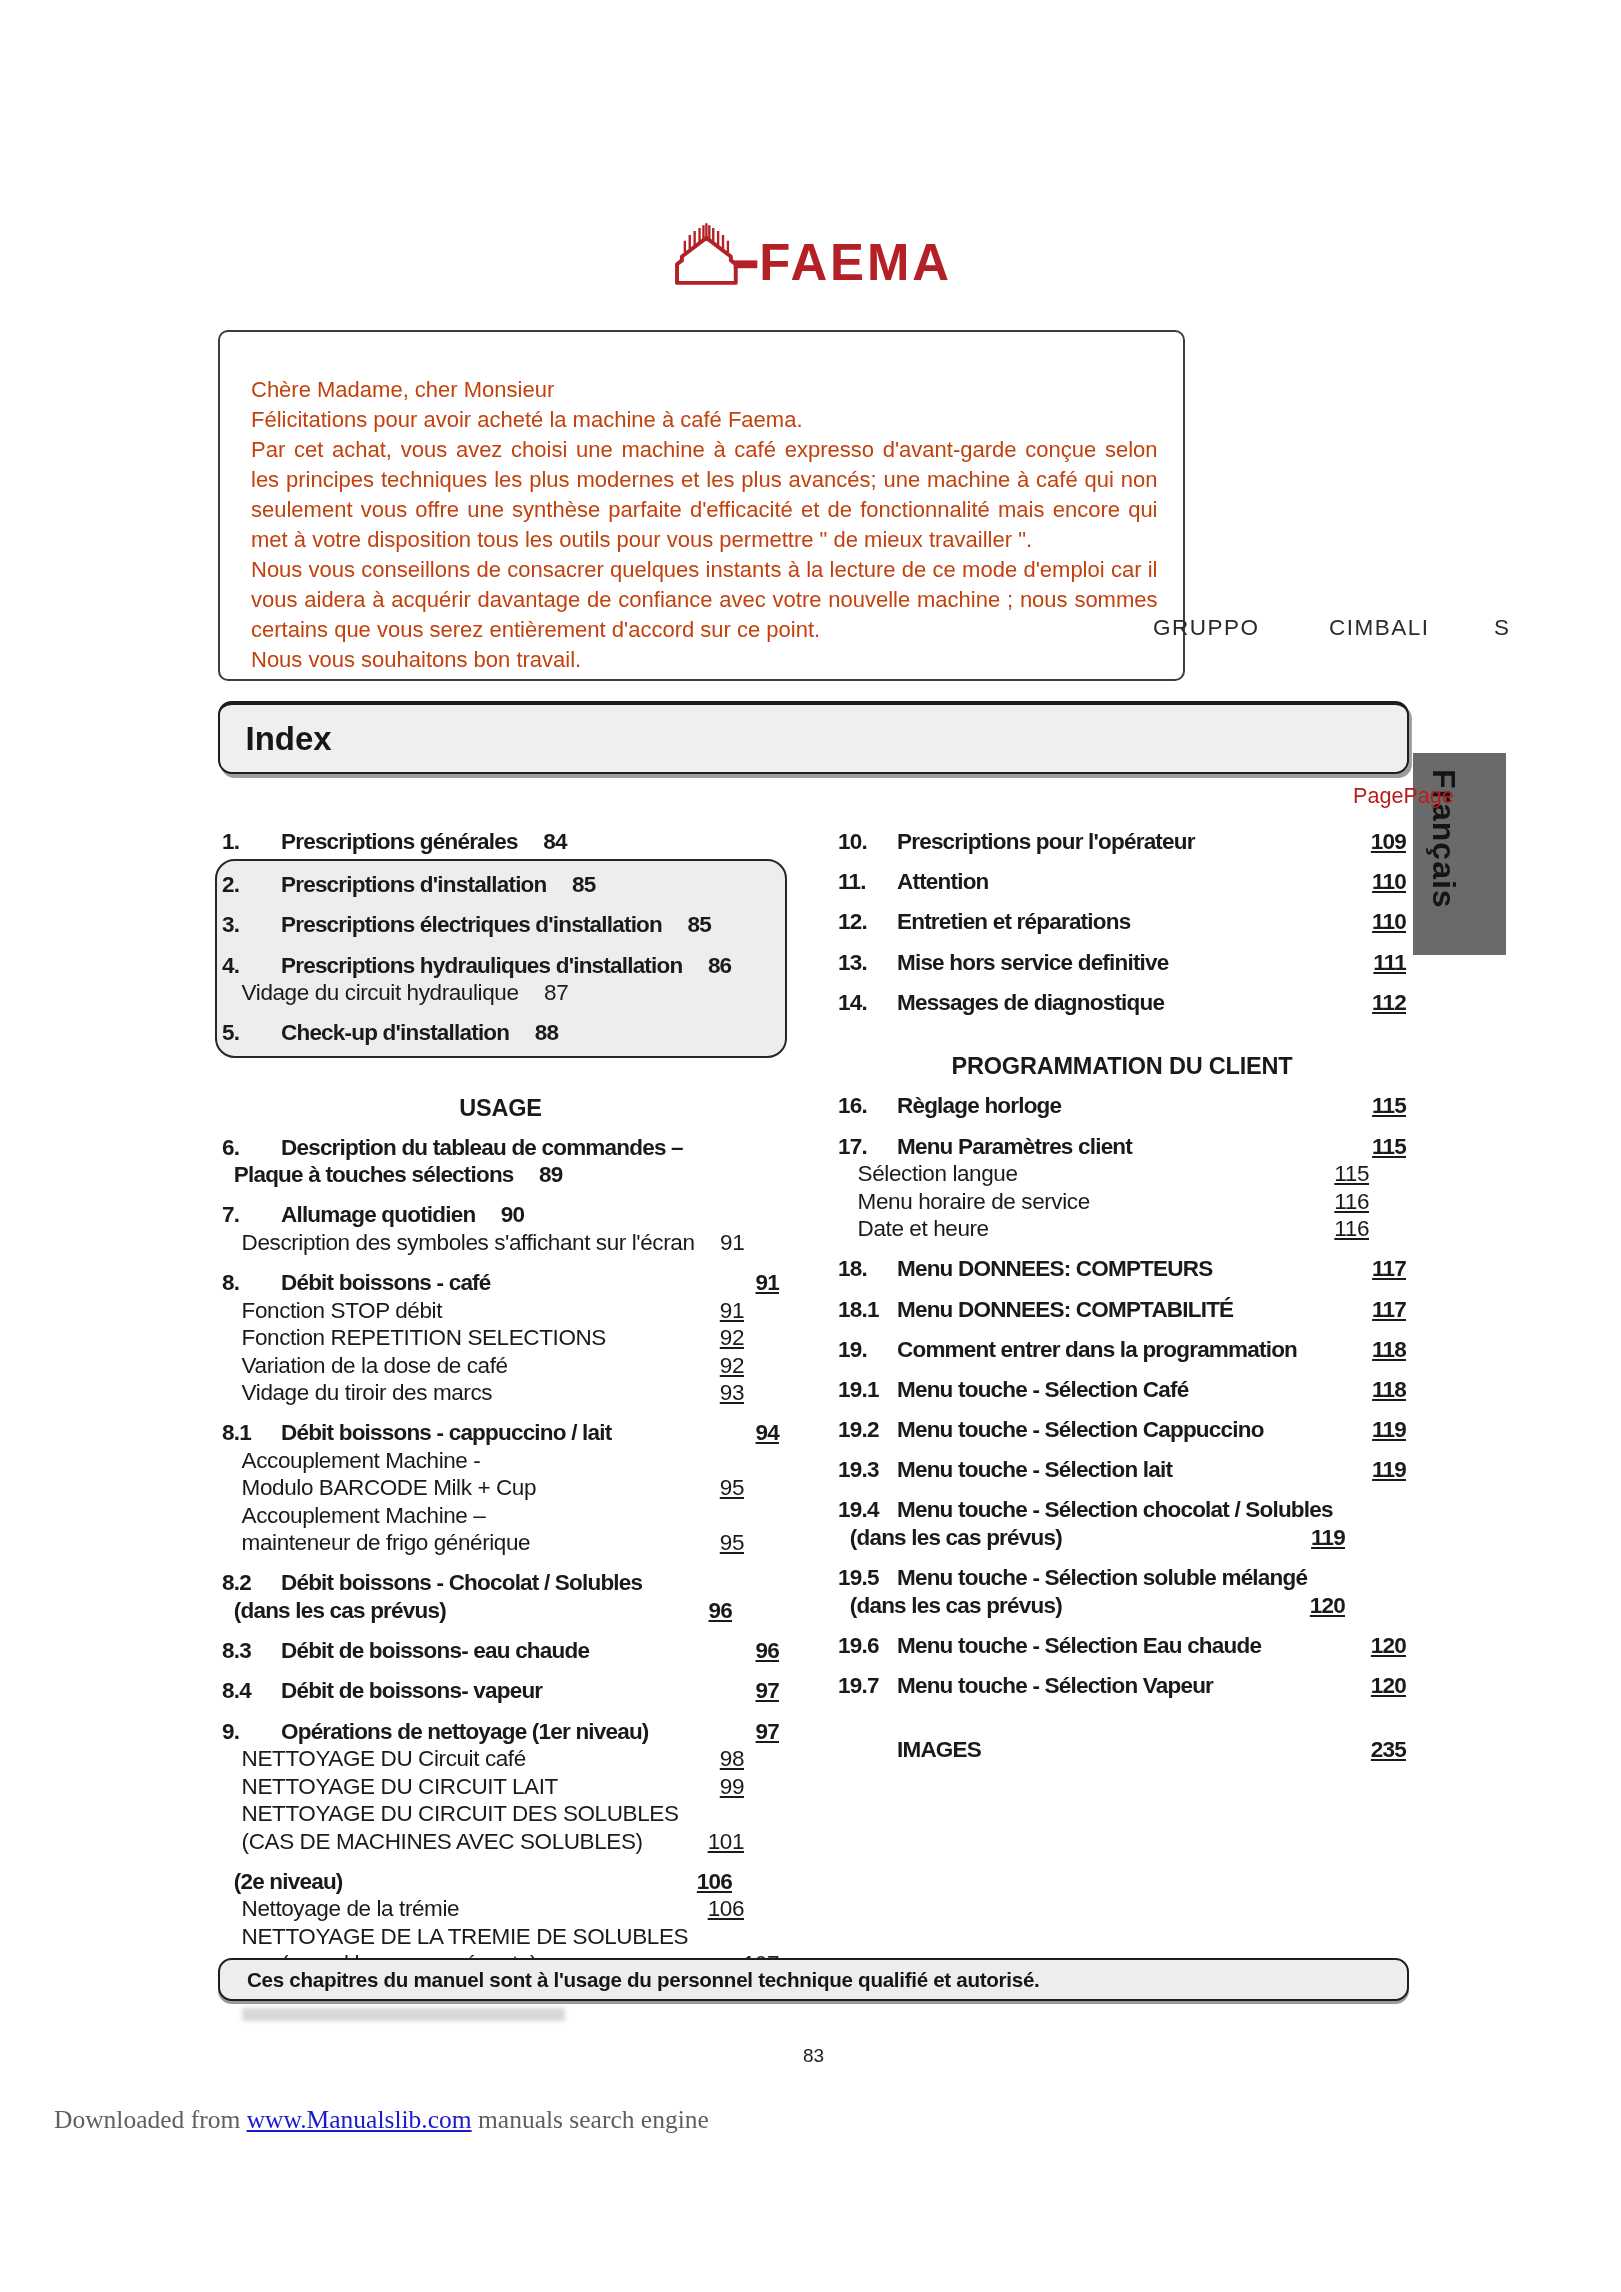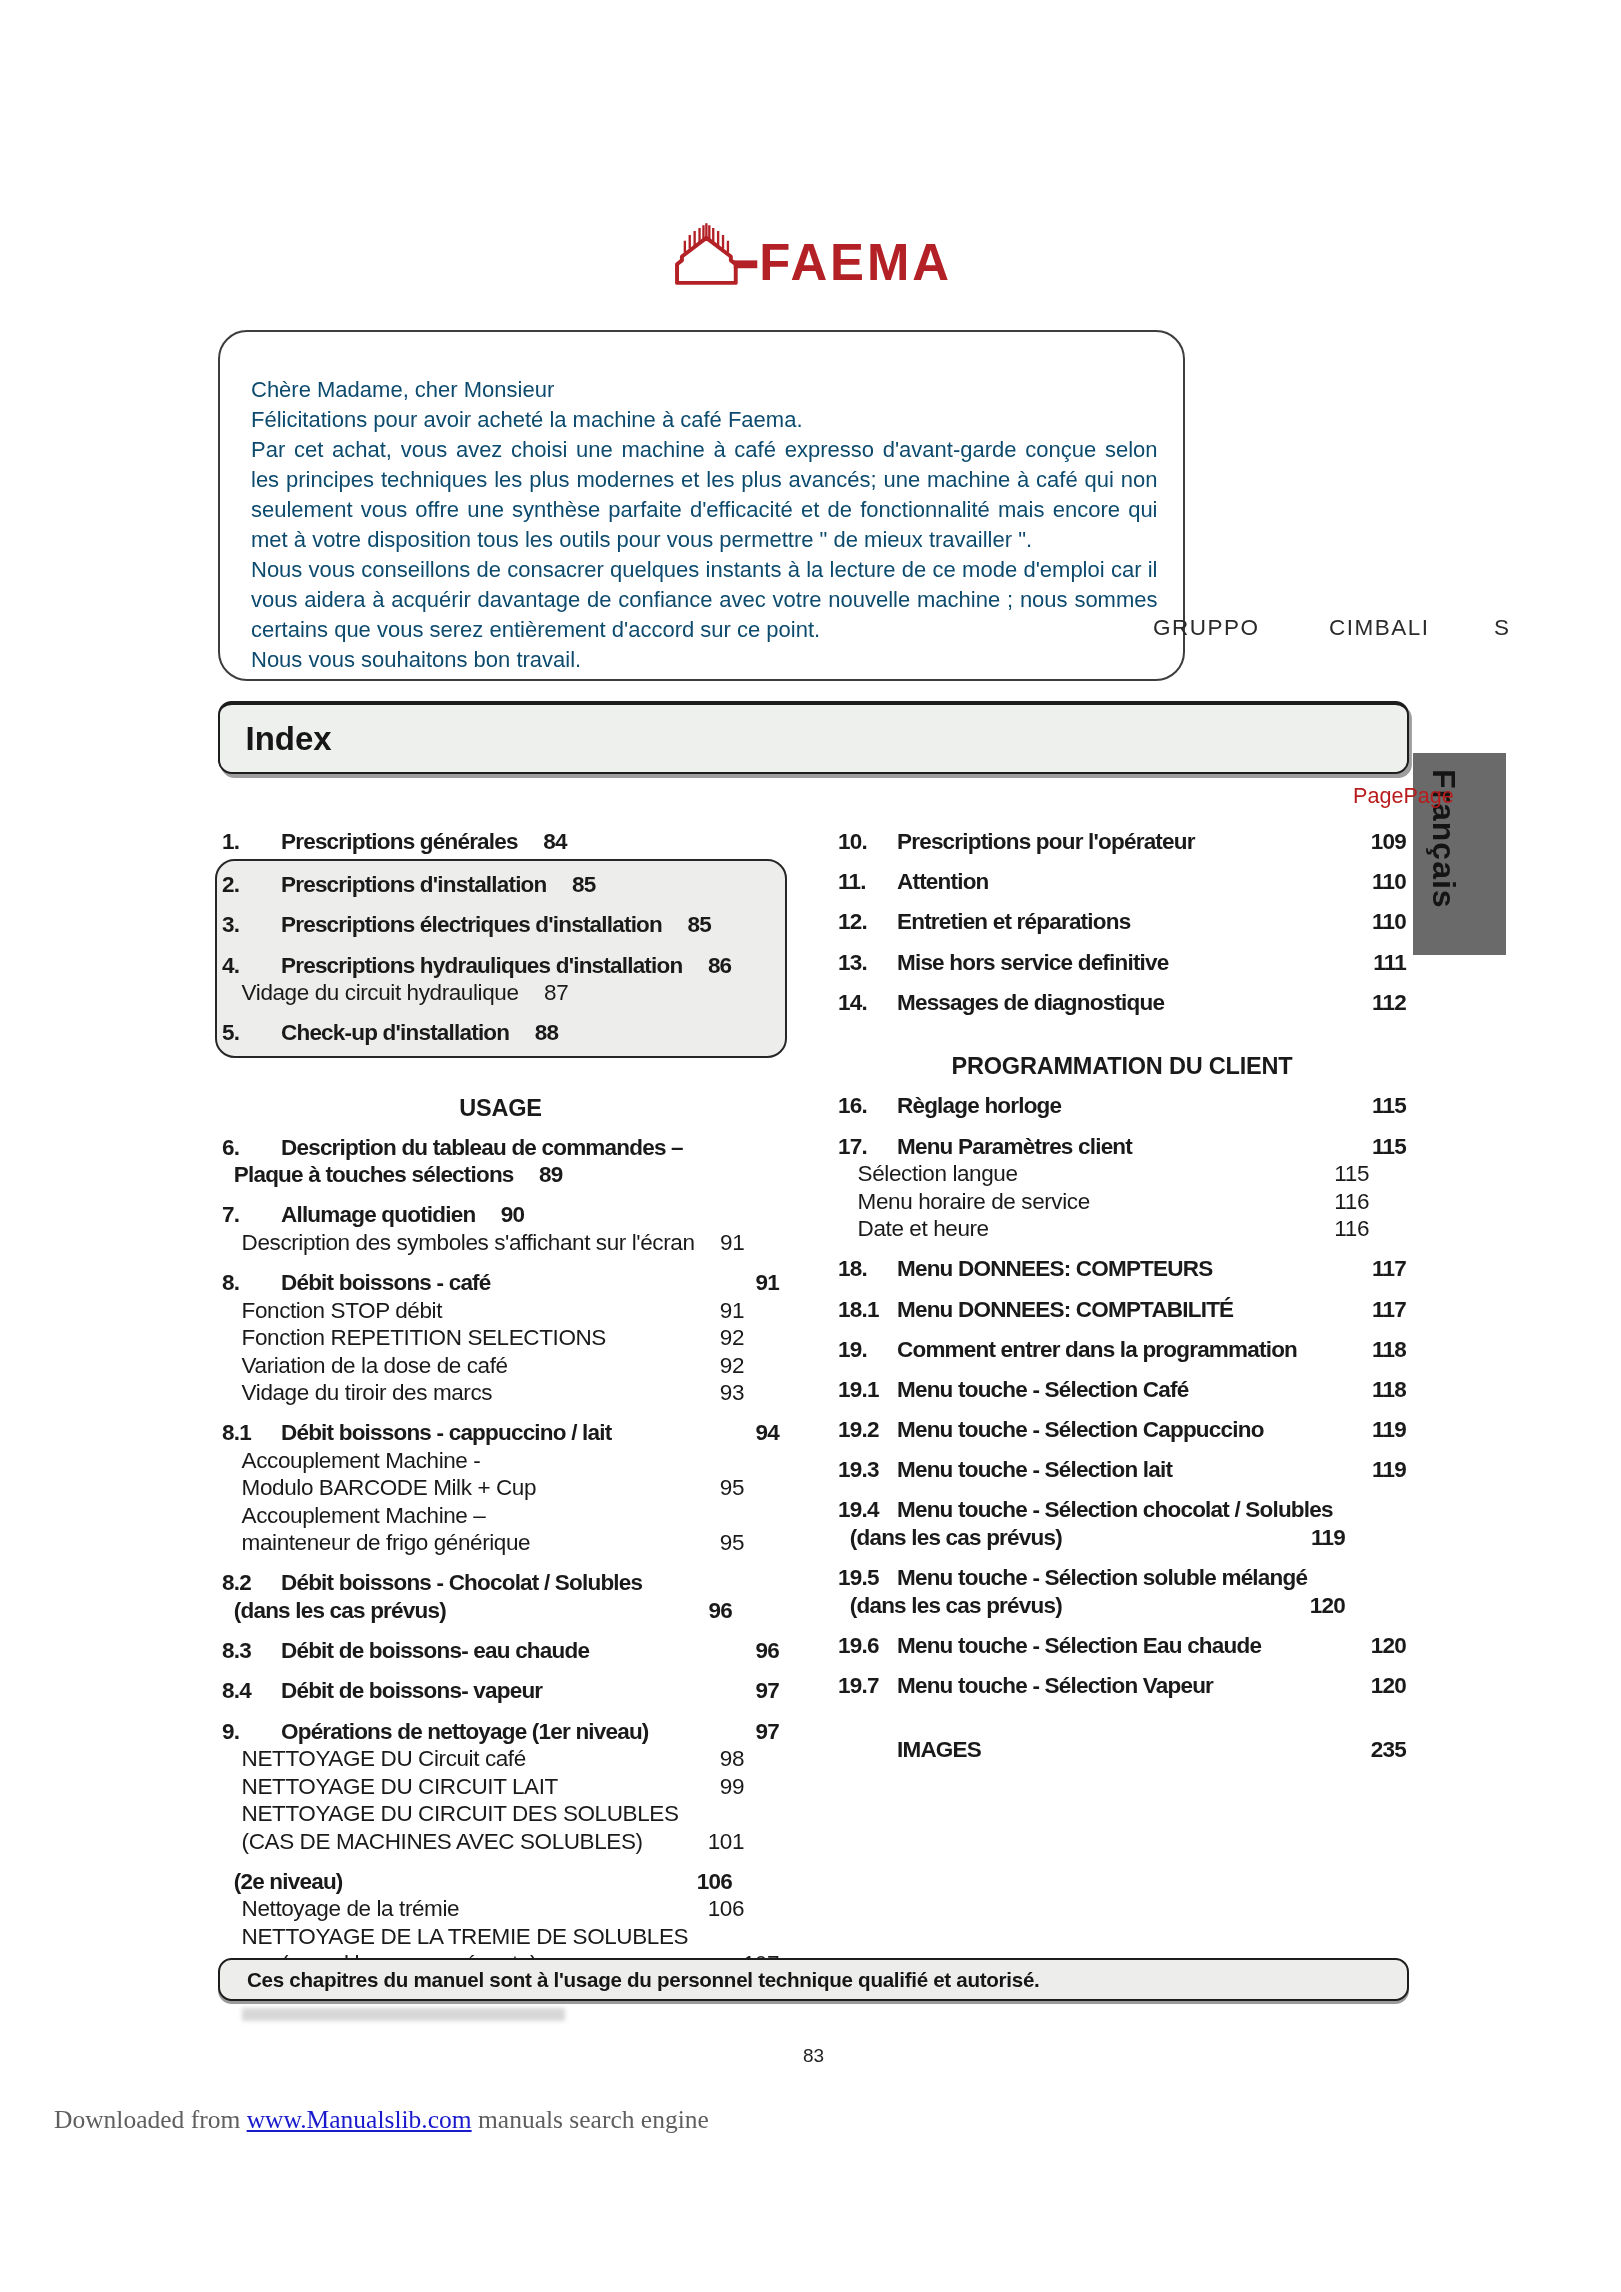--- a/index.html
+++ b/index.html
@@ -4,22 +4,22 @@
 <style>
   html,body{margin:0;padding:0;background:#ffffff;}
   .page{position:relative;width:1621px;height:2293px;background:#ffffff;overflow:hidden;
         font-family:"Liberation Sans",sans-serif;color:#1d1d1d;}
 
   
   .logo{position:absolute;left:632px;top:221px;width:323px;height:69px;}
 
   
   .intro-box{position:absolute;left:218px;top:330px;width:967px;height:351px;box-sizing:border-box;
-             border:2px solid #3d3d3d;border-radius:29px;padding:43px 25.5px 0 31px;
-             font-size:22px;line-height:30px;color:#0c4a6e;}
+             border:2px solid #3d3d3d;border-radius:10px;padding:43px 25.5px 0 31px;
+             font-size:22px;line-height:30px;color:#c2410c;}
   .intro-box p{margin:0;}
   .intro-box p.just{text-align:justify;}
 
   .signature{position:absolute;top:615px;left:0;width:1621px;height:29px;font-size:22.5px;color:#2a2a2a;letter-spacing:1.5px;}
   .signature span{position:absolute;top:0;}
   .sig-left{left:1153px;} .sig-right{left:1329px;} .sig-cut{left:1494px;}
 
   
   .index-box{position:absolute;left:218px;top:701px;width:1191px;height:73px;box-sizing:border-box;
              background:#eef0ee;border:2.9px solid #1d1d1d;border-top-width:4.9px;border-radius:13.7px;
@@ -36,21 +36,21 @@
   
   .tcol{position:absolute;top:828px;}
   .tcol.left{left:222px;width:557px;}
   .tcol.right{left:838px;width:568px;}
 
   .row{display:flex;align-items:baseline;font-size:22.5px;line-height:26.5px;letter-spacing:-0.4px;color:#1a1a1a;white-space:nowrap;}
   .row.bold{font-weight:bold;font-size:22.5px;letter-spacing:-0.8px;}
   .row .num{flex:none;width:59px;font-weight:bold;}
   .row .lbl{flex:none;}
   .row.just .lbl{flex:1;}
-  .row.just .pg{text-align:right;}
+  .row.just .pg{text-align:right;text-decoration:underline;}
   .row:not(.just) .pg{margin-left:25.5px;}
   .row.i1{padding-left:19.6px;}
   .row.ic{padding-left:11.8px;}
   .row.i2{padding-left:59px;}
   .row.m0{margin-top:1px;}
   .row.m1{margin-top:13.7px;}
   .row.m2{margin-top:37px;}
   .row.hdr{display:block;text-align:center;font-weight:bold;font-size:23.5px;letter-spacing:-0.2px;}
 
   .tcol.left .row.just.i1{padding-right:35px;}

